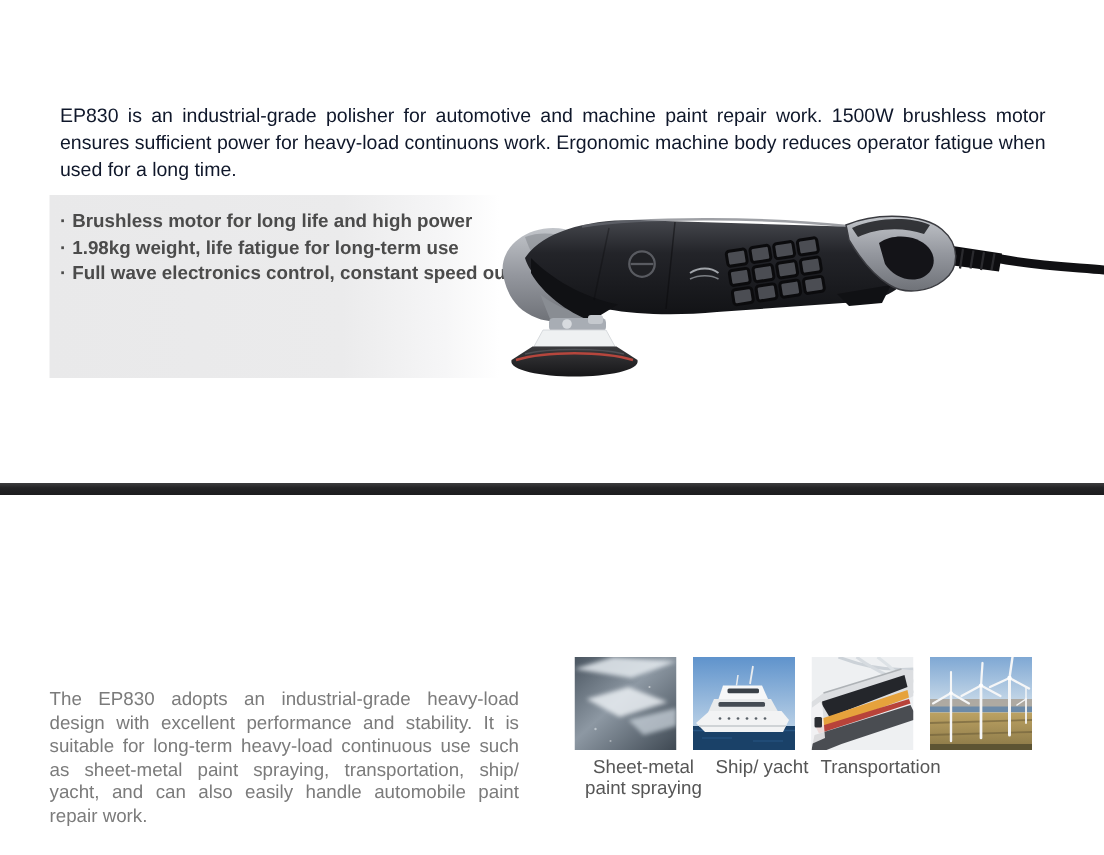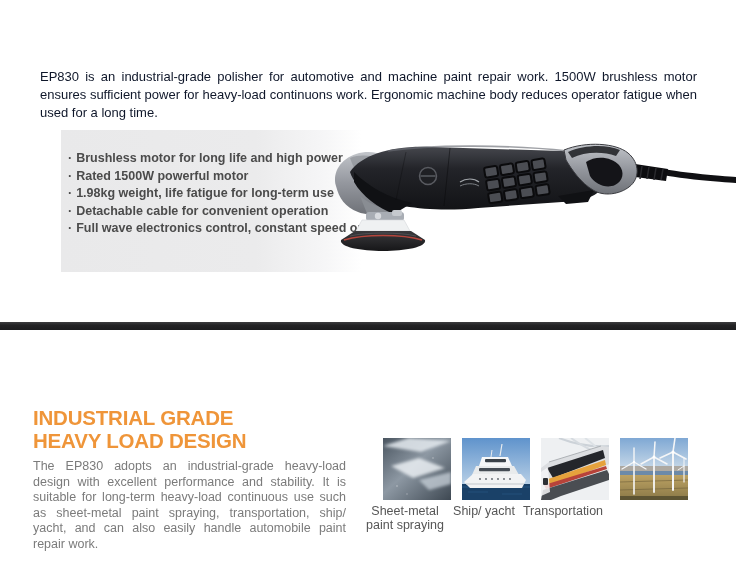--- a/index.html
+++ b/index.html
@@ -14,24 +14,23 @@
   
   .intro {
     position: absolute; left: 40px; top: 20px; width: 657px;
     font-size: 13px; line-height: 18px; color: #0f172a;
     text-align: justify;
     margin-top: 48px;
   }
 
   
   .feature-box {
-    position: absolute; left: 33px; top: 130px; width: 300px; height: 142px;
+    position: absolute; left: 33px; top: 130px; width: 300px; height: 122px;
     background: linear-gradient(90deg, #e9e9ea 0%, #ebebec 65%, #f6f6f7 88%, rgba(255,255,255,0) 100%);
-    padding: 20px 0 0 7px;
-    margin-left: 28px;
+    padding: 9px 0 0 7px;
   }
   .feature-line {
     font-size: 12.5px; line-height: 17.6px; font-weight: bold; color: #4b4b4b;
     white-space: nowrap;
   }
   .feature-line .bullet { margin-right: 4px; }
 
   
   .product-figure { position: absolute; left: 332px; top: 138px; width: 404px; height: 126px; }
   .product-figure svg { display: block; width: 404px; height: 126px; }
@@ -51,47 +50,41 @@
 
   
   .section-body {
     position: absolute; left: 33px; top: 459px; width: 313px;
     font-size: 12.5px; line-height: 15.6px; color: #7b7b7b;
     text-align: justify;
   }
 
   
   .apps { position: absolute; left: 383px; top: 438px; display: flex; gap: 11px; }
-  .app-item { width: 68px; display: flex; flex-direction: column; align-items: flex-end; }
+  .app-item { width: 68px; display: flex; flex-direction: column; align-items: flex-start; }
   .app-thumb { width: 68px; height: 62px; display: block; }
   .app-thumb svg { display: block; width: 68px; height: 62px; }
   .app-caption {
     width: 92px; margin: 4px 0 0 0;
     font-size: 12.5px; line-height: 14px; color: #565656; text-align: center;
   }
 </style>
 </head>
 <body>
 
 <div class="page">
 
   <p class="intro">EP830 is an industrial-grade polisher for automotive and machine paint repair work. 1500W brushless motor ensures sufficient power for heavy-load continuons work. Ergonomic machine body reduces operator fatigue when used for a long time.</p>
 
   <div class="feature-box">
     <div class="feature-line">
       <span class="bullet">·</span><span>Brushless motor for long life and high power</span>
     </div>
     <div class="feature-line">
-      <span class="bullet">·</span><span>Rated 1500W powerful motor</span>
-    </div>
-    <div class="feature-line">
       <span class="bullet">·</span><span>1.98kg weight, life fatigue for long-term use</span>
-    </div>
-    <div class="feature-line">
-      <span class="bullet">·</span><span>Detachable cable for convenient operation</span>
     </div>
     <div class="feature-line">
       <span class="bullet">·</span><span>Full wave electronics control, constant speed output</span>
     </div>
   </div>
 
   <div class="product-figure">
     <svg viewBox="0 0 404 126" xmlns="http://www.w3.org/2000/svg">
       <defs>
         <linearGradient id="pgBody" x1="0" y1="0" x2="0" y2="1">
@@ -179,24 +172,20 @@
         <path d="M30,82 L72,82 L78,93 L24,93 Z" fill="#eff1f2" stroke="#d4d7da" stroke-width="0.6"></path>
         <path d="M23,93 L79,93 L93,102 C95,109 73,113 51,113 C29,113 7,109 9,102 Z" fill="url(#pgPad)"></path>
         <path d="M12,102 C32,96 70,96 90,102" stroke="#b5463d" stroke-width="1.6" fill="none"></path>
         <path d="M18,98 C34,94 68,94 84,98" stroke="#54555a" stroke-width="1" fill="none" opacity="0.8"></path>
       </g>
     </svg>
   </div>
 
   <div class="divider"></div>
 
-  <div class="section-heading">
-    <div>INDUSTRIAL GRADE</div>
-    <div>HEAVY LOAD DESIGN</div>
-  </div>
 
   <p class="section-body">The EP830 adopts an industrial-grade heavy-load design with excellent performance and stability. It is suitable for long-term heavy-load continuous use such as sheet-metal paint spraying, transportation, ship/ yacht, and can also easily handle automobile paint repair work.</p>
 
   <div class="apps">
 
     <div class="app-item">
       <span class="app-thumb">
         <svg viewBox="0 0 68 62" xmlns="http://www.w3.org/2000/svg">
           <defs>
             <linearGradient id="t1g" x1="0" y1="0" x2="1" y2="1">

